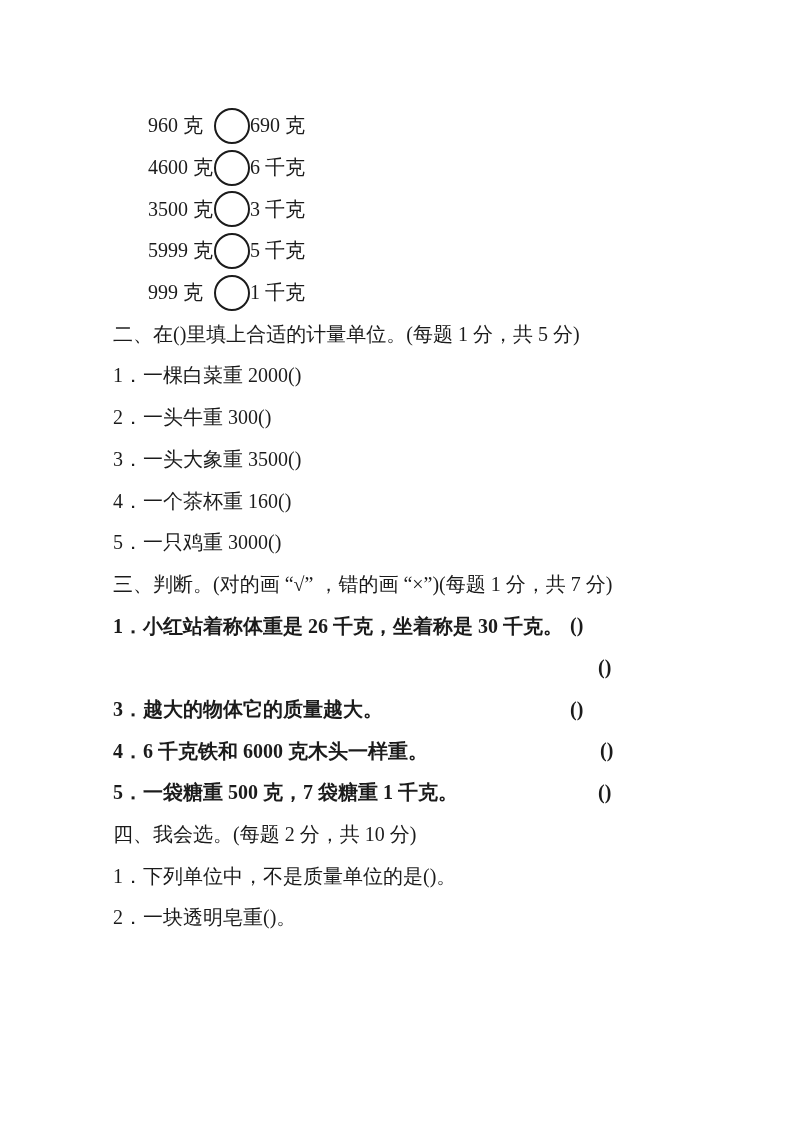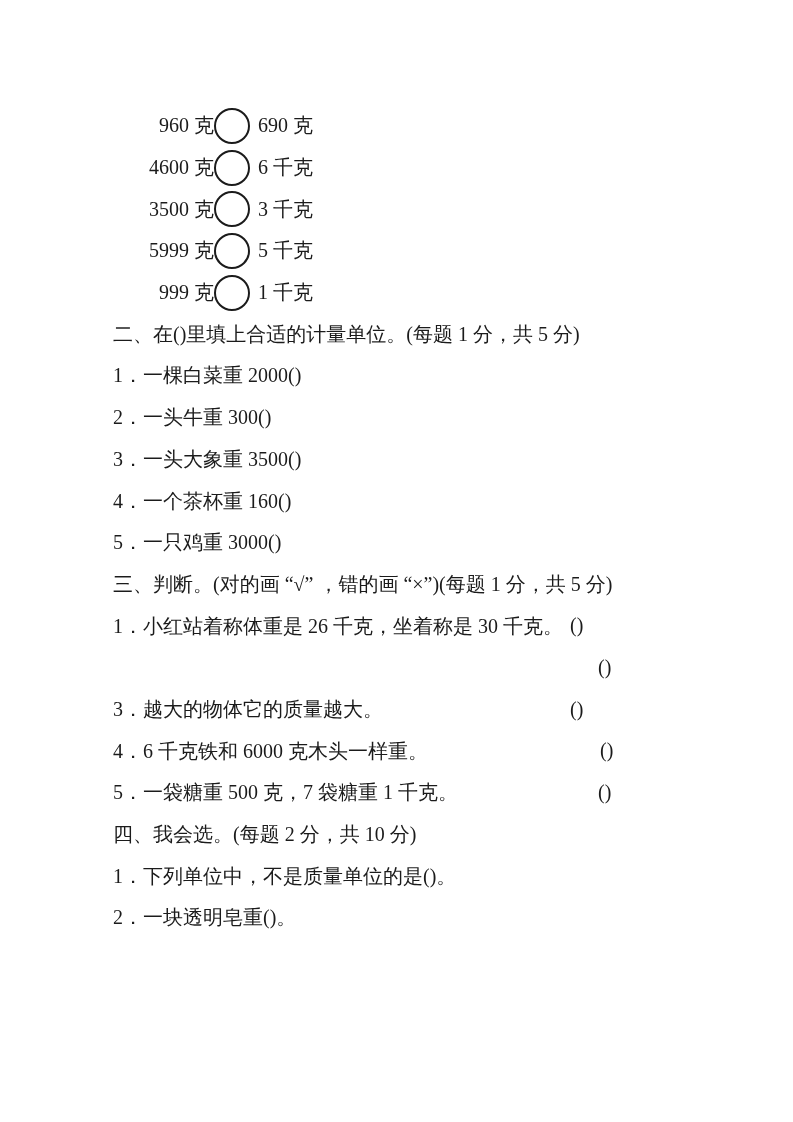--- a/index.html
+++ b/index.html
@@ -27,36 +27,35 @@
     display: flex;
     align-items: center;
     white-space: pre;
   }
   .indent {
     padding-left: 35px;
   }
   .cmp-left {
     display: inline-block;
     width: 66px;
-    text-align: right;
   }
   .circle {
     display: inline-block;
     width: 32px;
     height: 32px;
     border: 2px solid #1b1b1b;
     border-radius: 50%;
     box-sizing: content-box;
     flex: 0 0 auto;
   }
   .cmp-right {
-    margin-left: 8px;
   }
   .judge {
     position: relative;
+    font-weight: bold;
   }
   .paren {
     position: absolute;
     top: 0;
     height: 41.7px;
     line-height: 41.7px;
   }
   .p-457 { left: 457px; }
   .p-485 { left: 485px; }
   .p-487 { left: 487px; }
@@ -92,21 +91,21 @@
     <span class="cmp-right">1 千克</span>
   </div>
 
   <div class="line">二、在()里填上合适的计量单位。(每题 1 分，共 5 分)</div>
   <div class="line">1．一棵白菜重 2000()</div>
   <div class="line">2．一头牛重 300()</div>
   <div class="line">3．一头大象重 3500()</div>
   <div class="line">4．一个茶杯重 160()</div>
   <div class="line">5．一只鸡重 3000()</div>
 
-  <div class="line">三、判断。(对的画 “√” ，错的画 “×”)(每题 1 分，共 5 分)</div>
+  <div class="line">三、判断。(对的画 “√” ，错的画 “×”)(每题 1 分，共 7 分)</div>
   <div class="line judge">
     <span>1．小红站着称体重是 26 千克，坐着称是 30 千克。</span>
     <span class="paren p-457">()</span>
   </div>
   <div class="line judge">
     <span class="paren p-485">()</span>
   </div>
   <div class="line judge">
     <span>3．越大的物体它的质量越大。</span>
     <span class="paren p-457">()</span>

